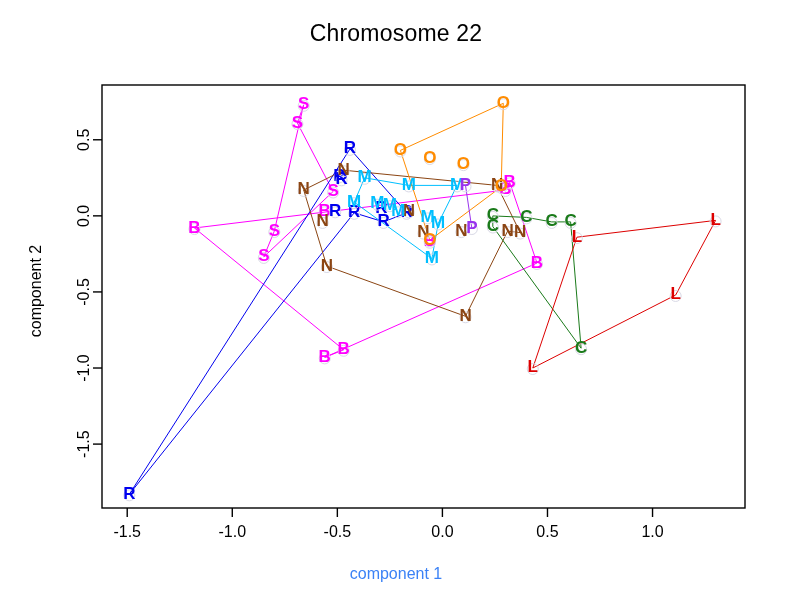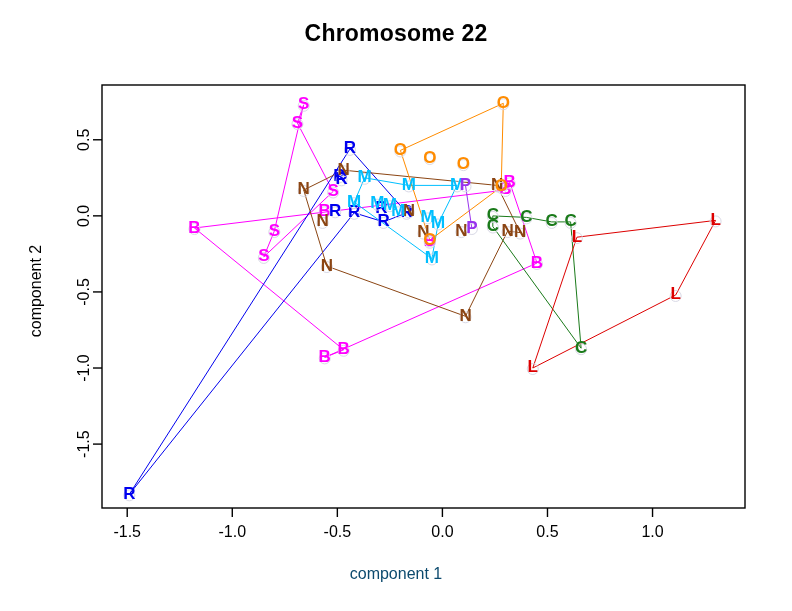--- a/index.html
+++ b/index.html
@@ -17,30 +17,29 @@
   }
   #plot-title {
     position: absolute;
     left: 0;
     top: 20px;
     width: 792px;
     text-align: center;
     font-size: 23px;
     color: #000000;
     letter-spacing: 0.2px;
-    font-weight: bold;
   }
   #xlabel {
     position: absolute;
     left: 0;
     top: 565px;
     width: 792px;
     text-align: center;
     font-size: 16px;
-    color: #0c4a6e;
+    color: #3b82f6;
   }
   #ylabel {
     position: absolute;
     left: -64px;
     top: 282px;
     width: 200px;
     text-align: center;
     font-size: 16px;
     color: #000000;
     transform: rotate(-90deg);

